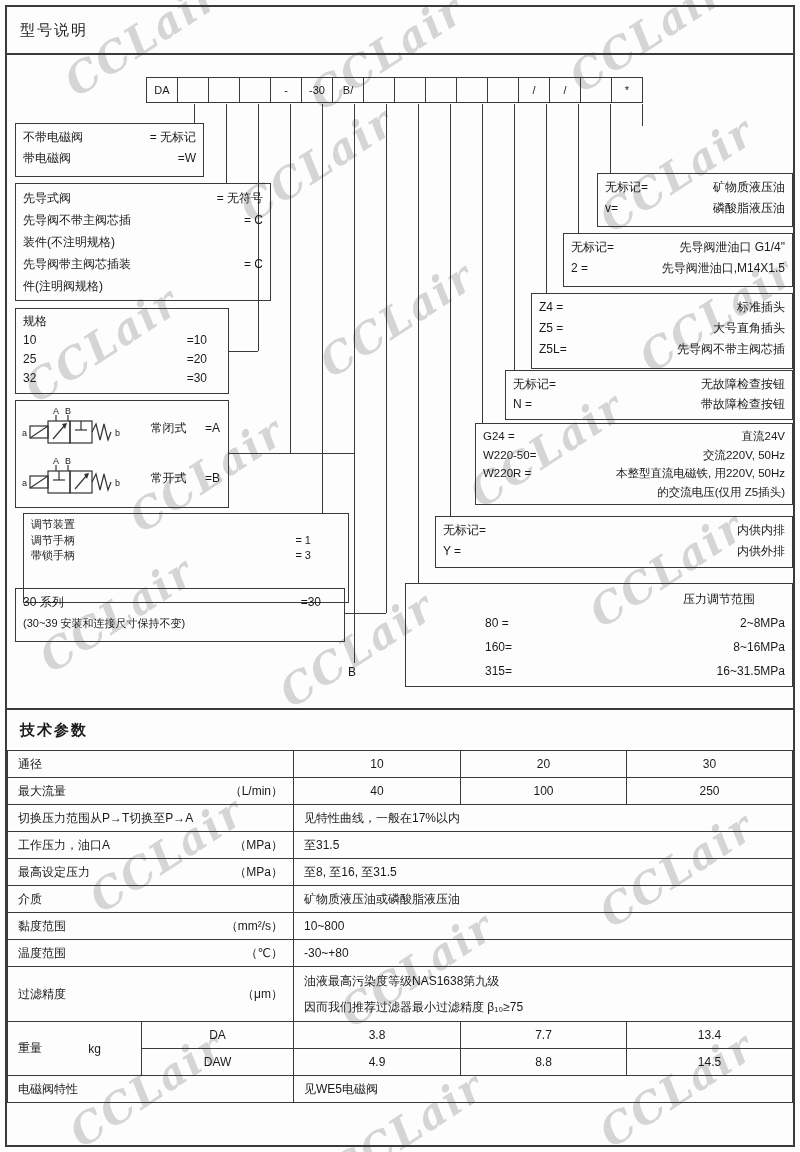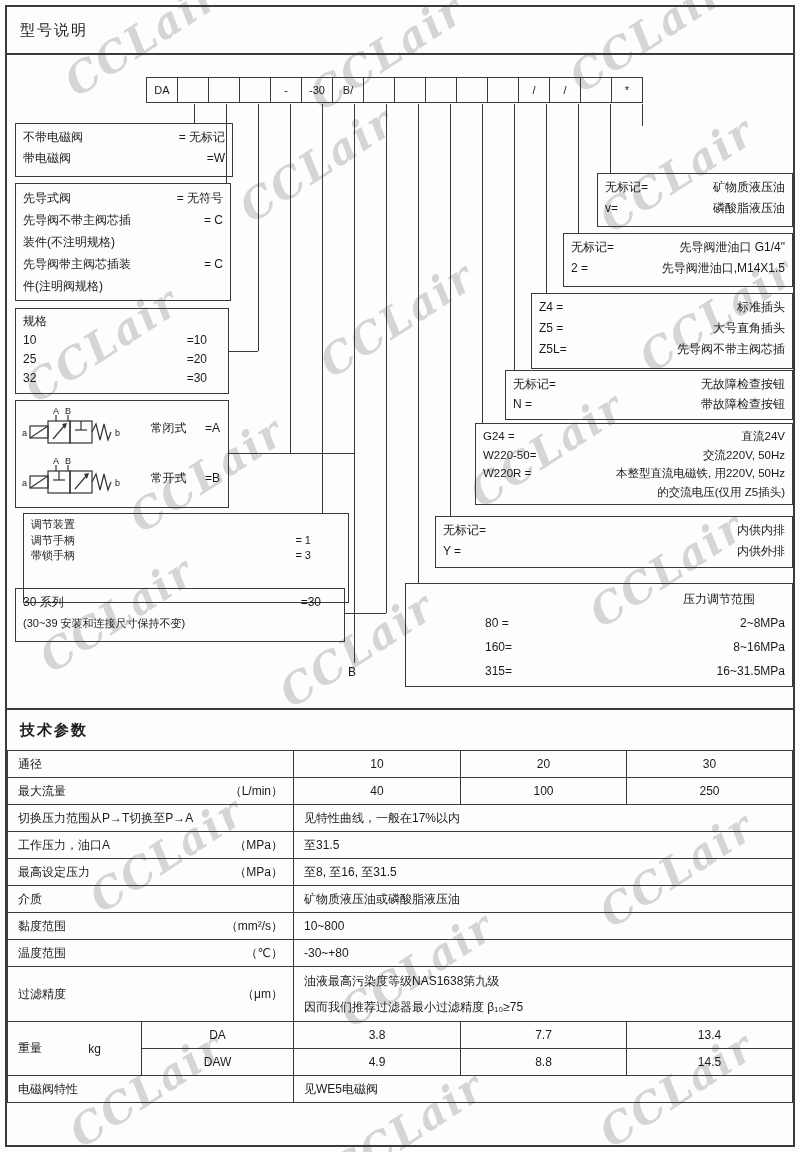--- a/index.html
+++ b/index.html
@@ -114,32 +114,32 @@
 
       <div class="vline" style="left:635px;top:49px;height:22px"></div>
       <div class="vline" style="left:603px;top:49px;height:69px"></div>
       <div class="vline" style="left:571px;top:49px;height:129px"></div>
       <div class="vline" style="left:539px;top:49px;height:189px"></div>
       <div class="vline" style="left:507px;top:49px;height:266px"></div>
       <div class="vline" style="left:475px;top:49px;height:319px"></div>
       <div class="vline" style="left:443px;top:49px;height:412px"></div>
       <div class="vline" style="left:411px;top:49px;height:479px"></div>
 
-      <div class="box" style="left:8px;top:68px;width:218px;height:54px">
+      <div class="box" style="left:8px;top:68px;width:189px;height:54px">
         <div class="kv">
             <span>不带电磁阀</span>
             <span>= 无标记</span>
           </div>
         <div class="kv">
             <span>带电磁阀</span>
             <span>=W</span>
           </div>
       </div>
 
-      <div class="box box-pilot" style="left:8px;top:128px;width:216px;height:118px">
+      <div class="box box-pilot" style="left:8px;top:128px;width:256px;height:118px">
         <div class="kv">
             <span>先导式阀</span>
             <span>=  无符号</span>
           </div>
         <div class="kv">
             <span>先导阀不带主阀芯插</span>
             <span>= C</span>
           </div>
         <div><span>装件(不注明规格)</span></div>
         <div class="kv">

